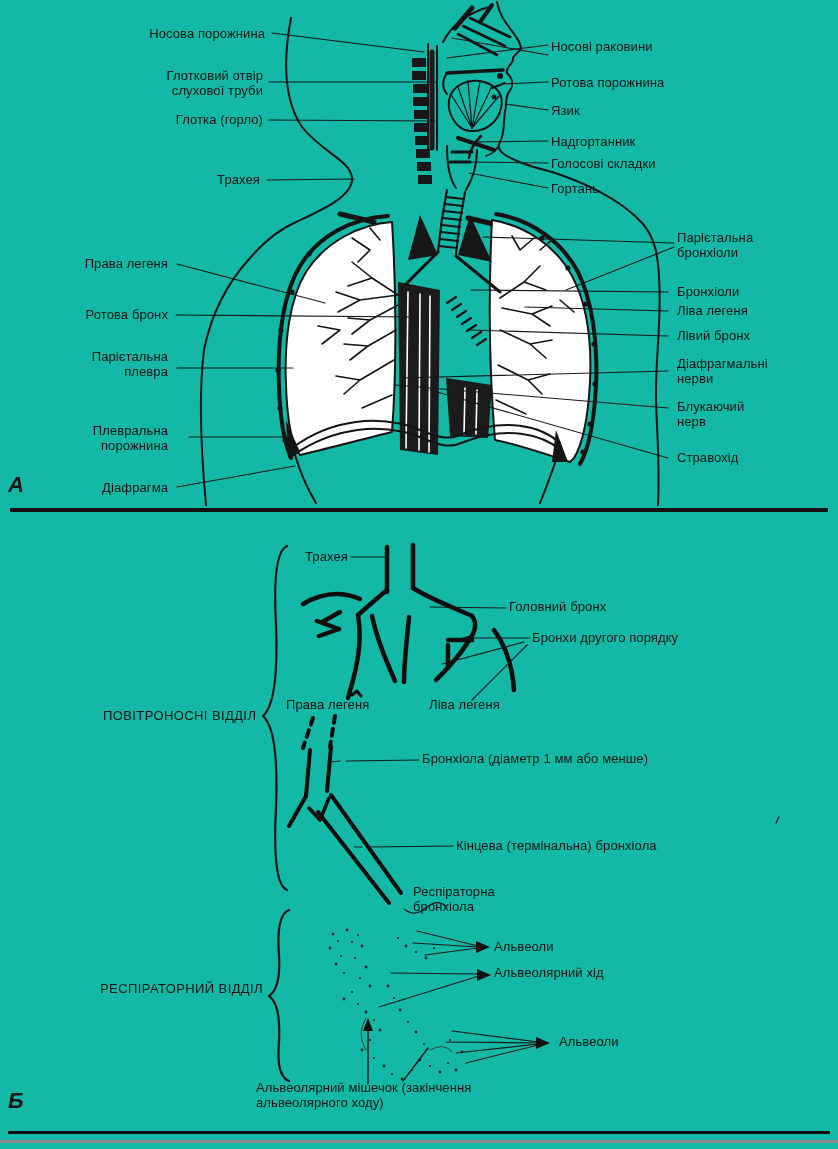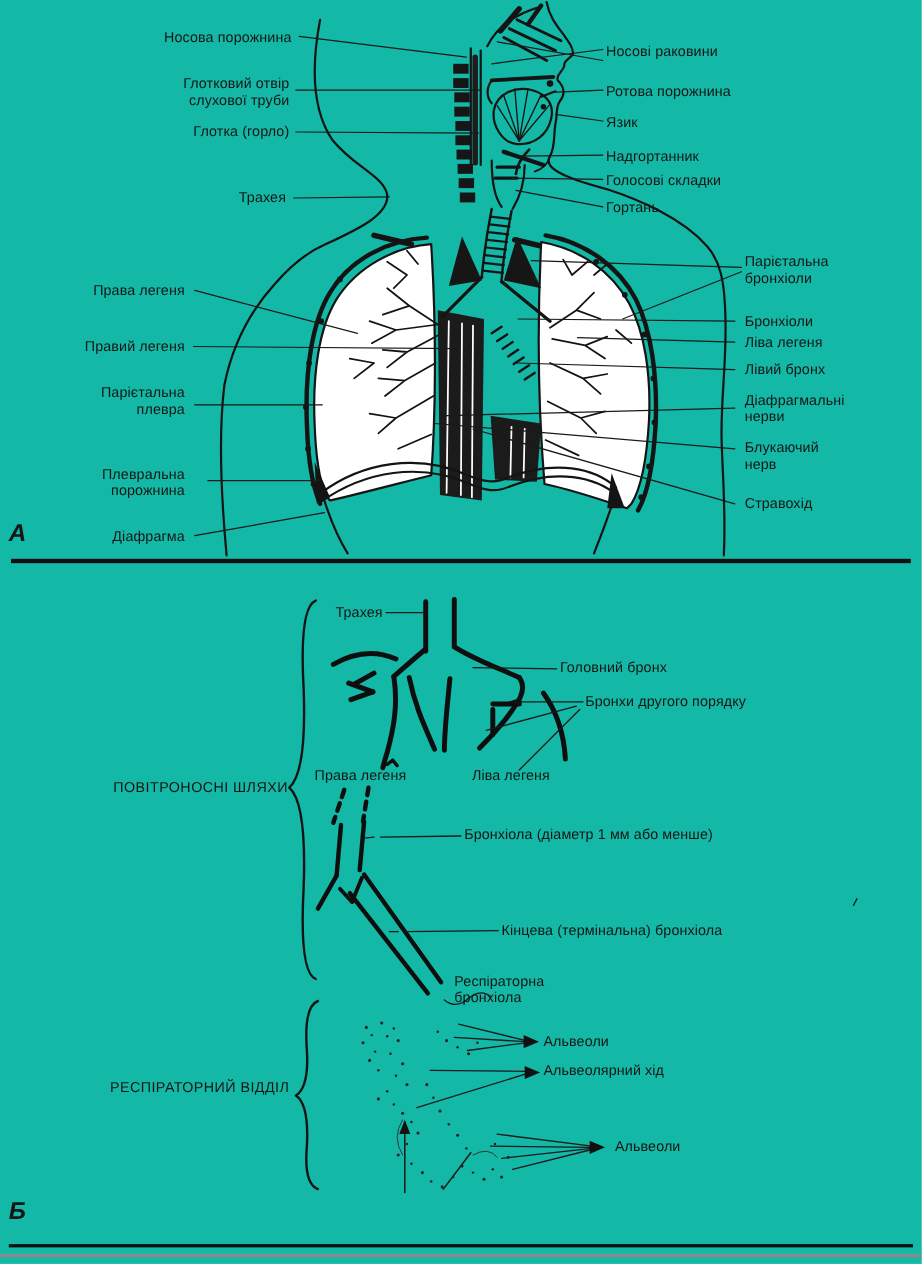--- a/index.html
+++ b/index.html
@@ -346,21 +346,21 @@
 
       <path d="M779,817 l-3,6" stroke-width="1.2"></path>
     </g>
   </svg>
 
   <div class="lbl r nowrap" style="left:135px;top:26px;width:130px">Носова порожнина</div>
   <div class="lbl r" style="left:148px;top:68px;width:115px">Глотковий отвір слухової труби</div>
   <div class="lbl r nowrap" style="left:133px;top:112px;width:130px">Глотка (горло)</div>
   <div class="lbl r nowrap" style="left:160px;top:172px;width:100px">Трахея</div>
   <div class="lbl r nowrap" style="left:68px;top:256px;width:100px">Права легеня</div>
-  <div class="lbl r nowrap" style="left:58px;top:307px;width:110px">Правий легеня</div>
+  <div class="lbl r nowrap" style="left:58px;top:307px;width:110px">Ротова бронх</div>
   <div class="lbl r" style="left:78px;top:349px;width:90px">Парієтальна плевра</div>
   <div class="lbl r" style="left:58px;top:423px;width:110px">Плевральна порожнина</div>
   <div class="lbl r nowrap" style="left:88px;top:480px;width:80px">Діафрагма</div>
 
   <div class="lbl nowrap" style="left:551px;top:39px">Носові раковини</div>
   <div class="lbl nowrap" style="left:551px;top:75px">Ротова порожнина</div>
   <div class="lbl nowrap" style="left:551px;top:103px">Язик</div>
   <div class="lbl nowrap" style="left:551px;top:134px">Надгортанник</div>
   <div class="lbl nowrap" style="left:551px;top:156px">Голосові складки</div>
   <div class="lbl nowrap" style="left:551px;top:181px">Гортань</div>
@@ -369,33 +369,34 @@
   <div class="lbl nowrap" style="left:677px;top:303px">Ліва легеня</div>
   <div class="lbl nowrap" style="left:677px;top:328px">Лівий бронх</div>
   <div class="lbl" style="left:677px;top:356px;width:105px">Діафрагмальні нерви</div>
   <div class="lbl" style="left:677px;top:399px;width:85px">Блукаючий нерв</div>
   <div class="lbl nowrap" style="left:677px;top:450px">Стравохід</div>
 
   <div class="panel-letter" style="left:8px;top:472px">А</div>
 
   <div class="divider" style="left:10px;top:508px;width:818px;height:4px"></div>
 
-  <div class="zone" style="left:103px;top:708px">ПОВІТРОНОСНІ ШЛЯХИ</div>
+  <div class="zone" style="left:103px;top:708px">ПОВІТРОНОСНІ ВІДДІЛ</div>
   <div class="zone" style="left:100px;top:981px">РЕСПІРАТОРНИЙ ВІДДІЛ</div>
 
   <div class="lbl nowrap" style="left:305px;top:549px">Трахея</div>
   <div class="lbl nowrap" style="left:509px;top:599px">Головний бронх</div>
   <div class="lbl nowrap" style="left:532px;top:630px">Бронхи другого порядку</div>
   <div class="lbl nowrap" style="left:286px;top:697px">Права легеня</div>
   <div class="lbl nowrap" style="left:429px;top:697px">Ліва легеня</div>
   <div class="lbl nowrap" style="left:422px;top:751px">Бронхіола (діаметр 1 мм або менше)</div>
   <div class="lbl nowrap" style="left:456px;top:838px">Кінцева (термінальна) бронхіола</div>
   <div class="lbl c" style="left:413px;top:884px;width:100px">Респіраторна бронхіола</div>
   <div class="lbl nowrap" style="left:494px;top:939px">Альвеоли</div>
   <div class="lbl nowrap" style="left:494px;top:965px">Альвеолярний хід</div>
   <div class="lbl nowrap" style="left:559px;top:1034px">Альвеоли</div>
+  <div class="lbl c" style="left:256px;top:1080px;width:220px">Альвеолярний мішечок (закінчення альвеолярного ходу)</div>
 
   <div class="panel-letter" style="left:8px;top:1088px">Б</div>
 
   <div class="divider" style="left:8px;top:1131px;width:822px;height:3px"></div>
   <div class="footer-gray" style="left:0;top:1140px;width:838px;height:3px"></div>
 
 </div>
 
 </body></html>

